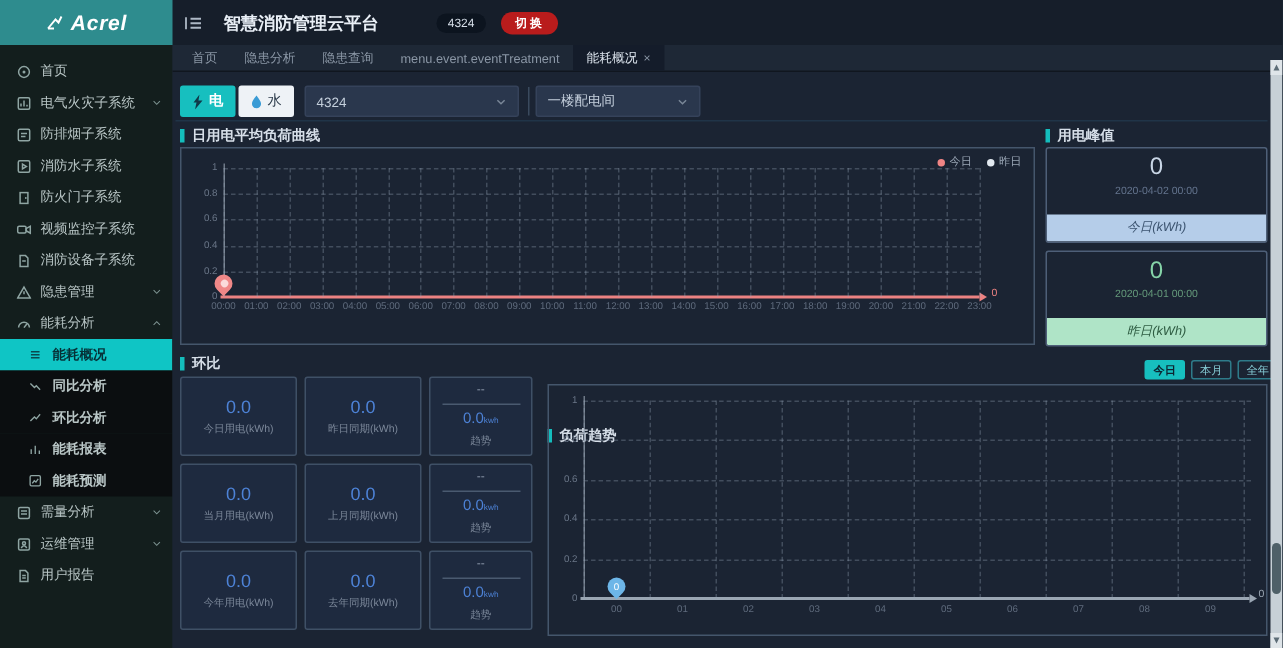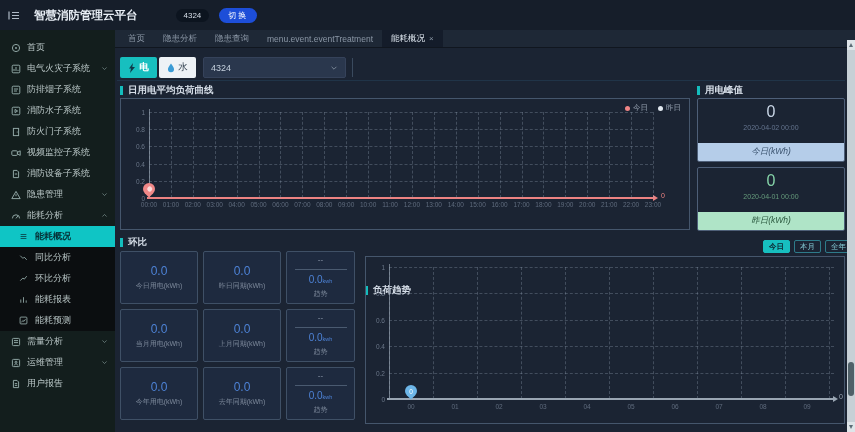--- a/index.html
+++ b/index.html
@@ -8,31 +8,31 @@
   .app { position:relative; width:855px; height:432px; overflow:hidden; }
 
   
   .header { position:absolute; left:0; top:0; width:855px; height:30px; background:#161e2a; display:flex; z-index:6; }
   .logo-box { width:115px; height:30px; background:#2e8c8e; display:flex; align-items:center; justify-content:center; gap:4px; }
   .logo-text { color:#fff; font-size:14px; font-weight:bold; font-style:italic; letter-spacing:.5px; }
   .header-main { flex:1; display:flex; align-items:center; padding:0 12px 0 8px; gap:10px; }
   .collapse { color:#aeb9c6; display:flex; }
   .h-title { font-size:11.5px; font-weight:bold; color:#e9eff6; margin-left:4px; }
   .h-badge { background:#0c141f; color:#d6dee8; font-size:8px; padding:2px 8px; border-radius:8px; margin-left:28px; }
-  .h-pill { background:#1d4ed8; color:#ffffff; font-size:8px; font-weight:normal; padding:2px 9px; border-radius:8px; letter-spacing:2px; }
+  .h-pill { background:#b91c1c; color:#ffffff; font-size:8px; font-weight:bold; padding:2px 9px; border-radius:8px; letter-spacing:2px; }
   .h-right { margin-left:auto; display:flex; align-items:center; gap:13px; color:#c9d3dd; font-size:9px; }
   .h-ic { display:flex; color:#c9d3dd; position:relative; }
   .bell-badge { position:absolute; top:-4px; right:-6px; min-width:9px; height:9px; border-radius:5px; background:#d8404a; color:#fff; font-size:6px; display:flex; align-items:center; justify-content:center; padding:0 1px; }
 
   
   .sidebar { position:absolute; left:0; top:30px; width:115px; bottom:0; background:#131e1d; padding-top:7px; overflow:hidden; }
   .side-item { height:21px; display:flex; align-items:center; gap:6px; padding:0 7px 0 11px; color:#b9c6c6; font-size:9px; cursor:pointer; white-space:nowrap; }
   .side-item .s-icon { width:10px; height:10px; color:#8fa5a3; flex:none; display:flex; }
   .side-item .chev { margin-left:auto; color:#7c9290; display:flex; }
-  .side-item.sub { padding-left:19px; background:#0b0e10; }
+  .side-item.sub { padding-left:19px; background:#0b0e10;font-weight:bold; }
   .side-item.active { background:#0fc5c5; color:#063137; font-weight:bold; }
   .side-item.active .s-icon { color:#0a4a4e; }
 
   
   .tabbar { position:absolute; left:115px; top:30px; right:0; height:18px; background:#1e2836; display:flex; align-items:stretch; padding-left:4px; border-bottom:1px solid #10161f; z-index:5; }
   .tab { display:flex; align-items:center; gap:4px; padding:0 9px; font-size:8.5px; color:#8b97a6; cursor:pointer; white-space:nowrap; }
   .tab.active { background:#141c2a; color:#dde5ee; }
   .tab .x { font-size:8px; color:#8b97a6; }
 
   
@@ -112,20 +112,29 @@
   .tri-up { width:0; height:0; border-left:2.5px solid transparent; border-right:2.5px solid transparent; border-bottom:4px solid #5c6c76; }
   .tri-down { width:0; height:0; border-left:2.5px solid transparent; border-right:2.5px solid transparent; border-top:4px solid #5c6c76; }
   .sb-thumb { position:absolute; left:1px; width:6px; top:322px; height:34px; background:#4f6068; border-radius:3px; }
 </style>
 </head>
 <body>
 
 <div class="app">
 
   <div class="header">
+    <div class="logo-box">
+      <span style="display:flex">
+        <svg width="13" height="13" viewBox="0 0 13 13" fill="none" stroke="#ffffff" stroke-width="1.3">
+          <path d="M2 10L7 4l2 2 2-4"></path>
+            <path d="M2 10h4"></path>
+        </svg>
+      </span>
+      <span class="logo-text">Acrel</span>
+    </div>
     <div class="header-main">
       <span class="collapse">
         <svg width="12" height="11" viewBox="0 0 12 11" stroke="currentColor" stroke-width="1.2" fill="none">
           <path d="M1 1.5v8M4 2.5h7M4 5.5h7M4 8.5h7"></path>
         </svg>
       </span>
       <span class="h-title">智慧消防管理云平台</span>
       <span class="h-badge">4324</span>
       <span class="h-pill">切换</span>
     </div>
@@ -348,20 +357,28 @@
     </div>
     <div class="select sel-1">
       <span>4324</span>
       <span class="sel-chev">
         <svg width="8" height="8" viewBox="0 0 10 10" fill="none" stroke="currentColor" stroke-width="1.2">
             <path d="M2 3.5l3 3 3-3"></path>
           </svg>
       </span>
     </div>
     <div class="v-divider"></div>
+    <div class="select sel-2">
+      <span>一楼配电间</span>
+      <span class="sel-chev">
+        <svg width="8" height="8" viewBox="0 0 10 10" fill="none" stroke="currentColor" stroke-width="1.2">
+            <path d="M2 3.5l3 3 3-3"></path>
+          </svg>
+      </span>
+    </div>
     <div class="filter-sep"></div>
 
     <div class="sec-title" style="left:5px; top:36px;">日用电平均负荷曲线</div>
     <div class="sec-title" style="left:582px; top:36px;">用电峰值</div>
     <div class="sec-title" style="left:5px; top:188px;text-align:center;">环比</div>
     <div class="sec-title" style="left:250px; top:188px;margin-top:48px;">负荷趋势</div>
 
     <div class="panel chart1" id="chart1">
       <div class="legend" id="legend1">
           <span class="legend-item">

